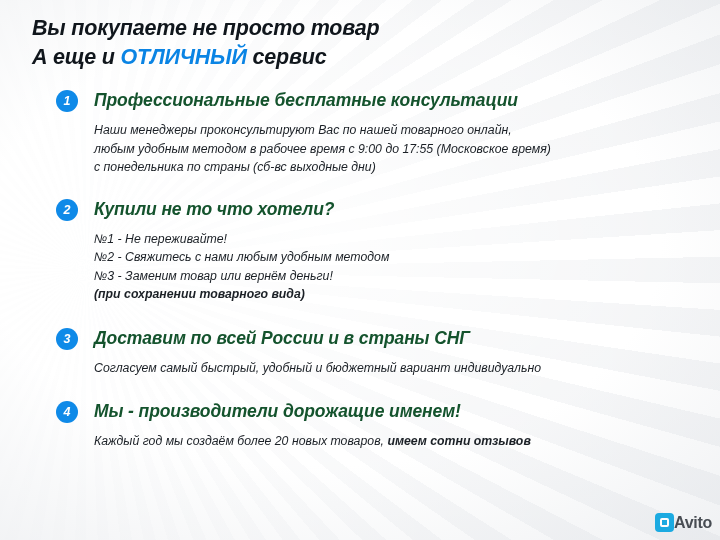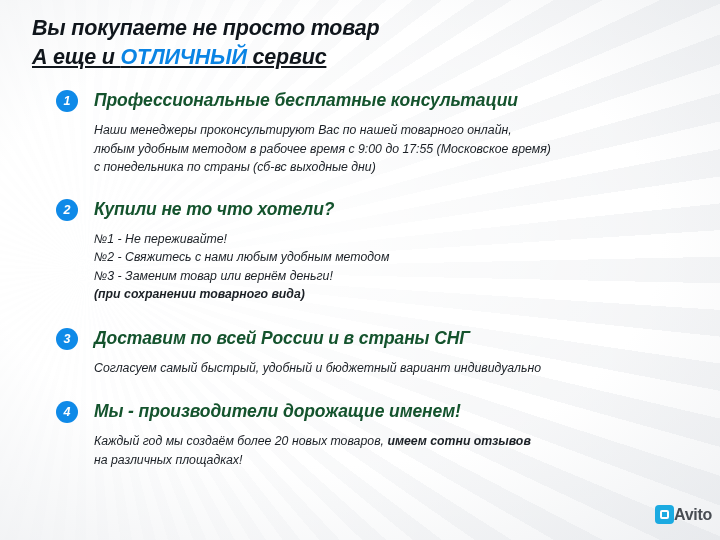--- a/index.html
+++ b/index.html
@@ -55,21 +55,21 @@
     left: 32px;
     top: 14px;
     color: #10161c;
     font-weight: bold;
     font-style: italic;
     font-size: 21.5px;
     line-height: 29px;
     letter-spacing: -0.2px;
     white-space: nowrap;
   }
-  .headline .line2 { display: block; text-decoration: underline; }
+  .headline .line2 { display: block; }
   .accent { color: #0a84e4; }
 
   .items {
     position: absolute;
     left: 56px;
     top: 88px;
     width: 640px;
   }
   .item { position: relative; margin-bottom: 8px; }
   .badge {
@@ -108,21 +108,21 @@
   .item-body .bold { font-weight: bold; }
   .item-body p { margin: 0; }
 
   .it1 { margin-bottom: 20px; }
   .it2 { margin-bottom: 22px; }
   .it3 { margin-bottom: 22px; }
 
   .watermark {
     position: absolute;
     right: 8px;
-    bottom: 16px;
+    bottom: 8px;
     display: flex;
     align-items: center;
     opacity: 0.92;
   }
   .wm-logo {
     width: 19px;
     height: 19px;
     border-radius: 4px;
     background: #0aa5e0;
     position: relative;
@@ -187,21 +187,20 @@
         <div class="item-body">
           <p>Согласуем самый быстрый, удобный и бюджетный вариант индивидуально</p>
         </div>
       </div>
 
       <div class="item it4">
         <div class="badge">4</div>
         <div class="item-title">Мы - производители дорожащие именем!</div>
         <div class="item-body">
           <p><span>Каждый год мы создаём более 20 новых товаров, </span><span class="bold">имеем сотни отзывов</span></p>
-          <p>на различных площадках!</p>
         </div>
       </div>
 
     </div>
 
     <div class="watermark">
       <div class="wm-logo"></div>
       <div class="wm-text">Avito</div>
     </div>
 

